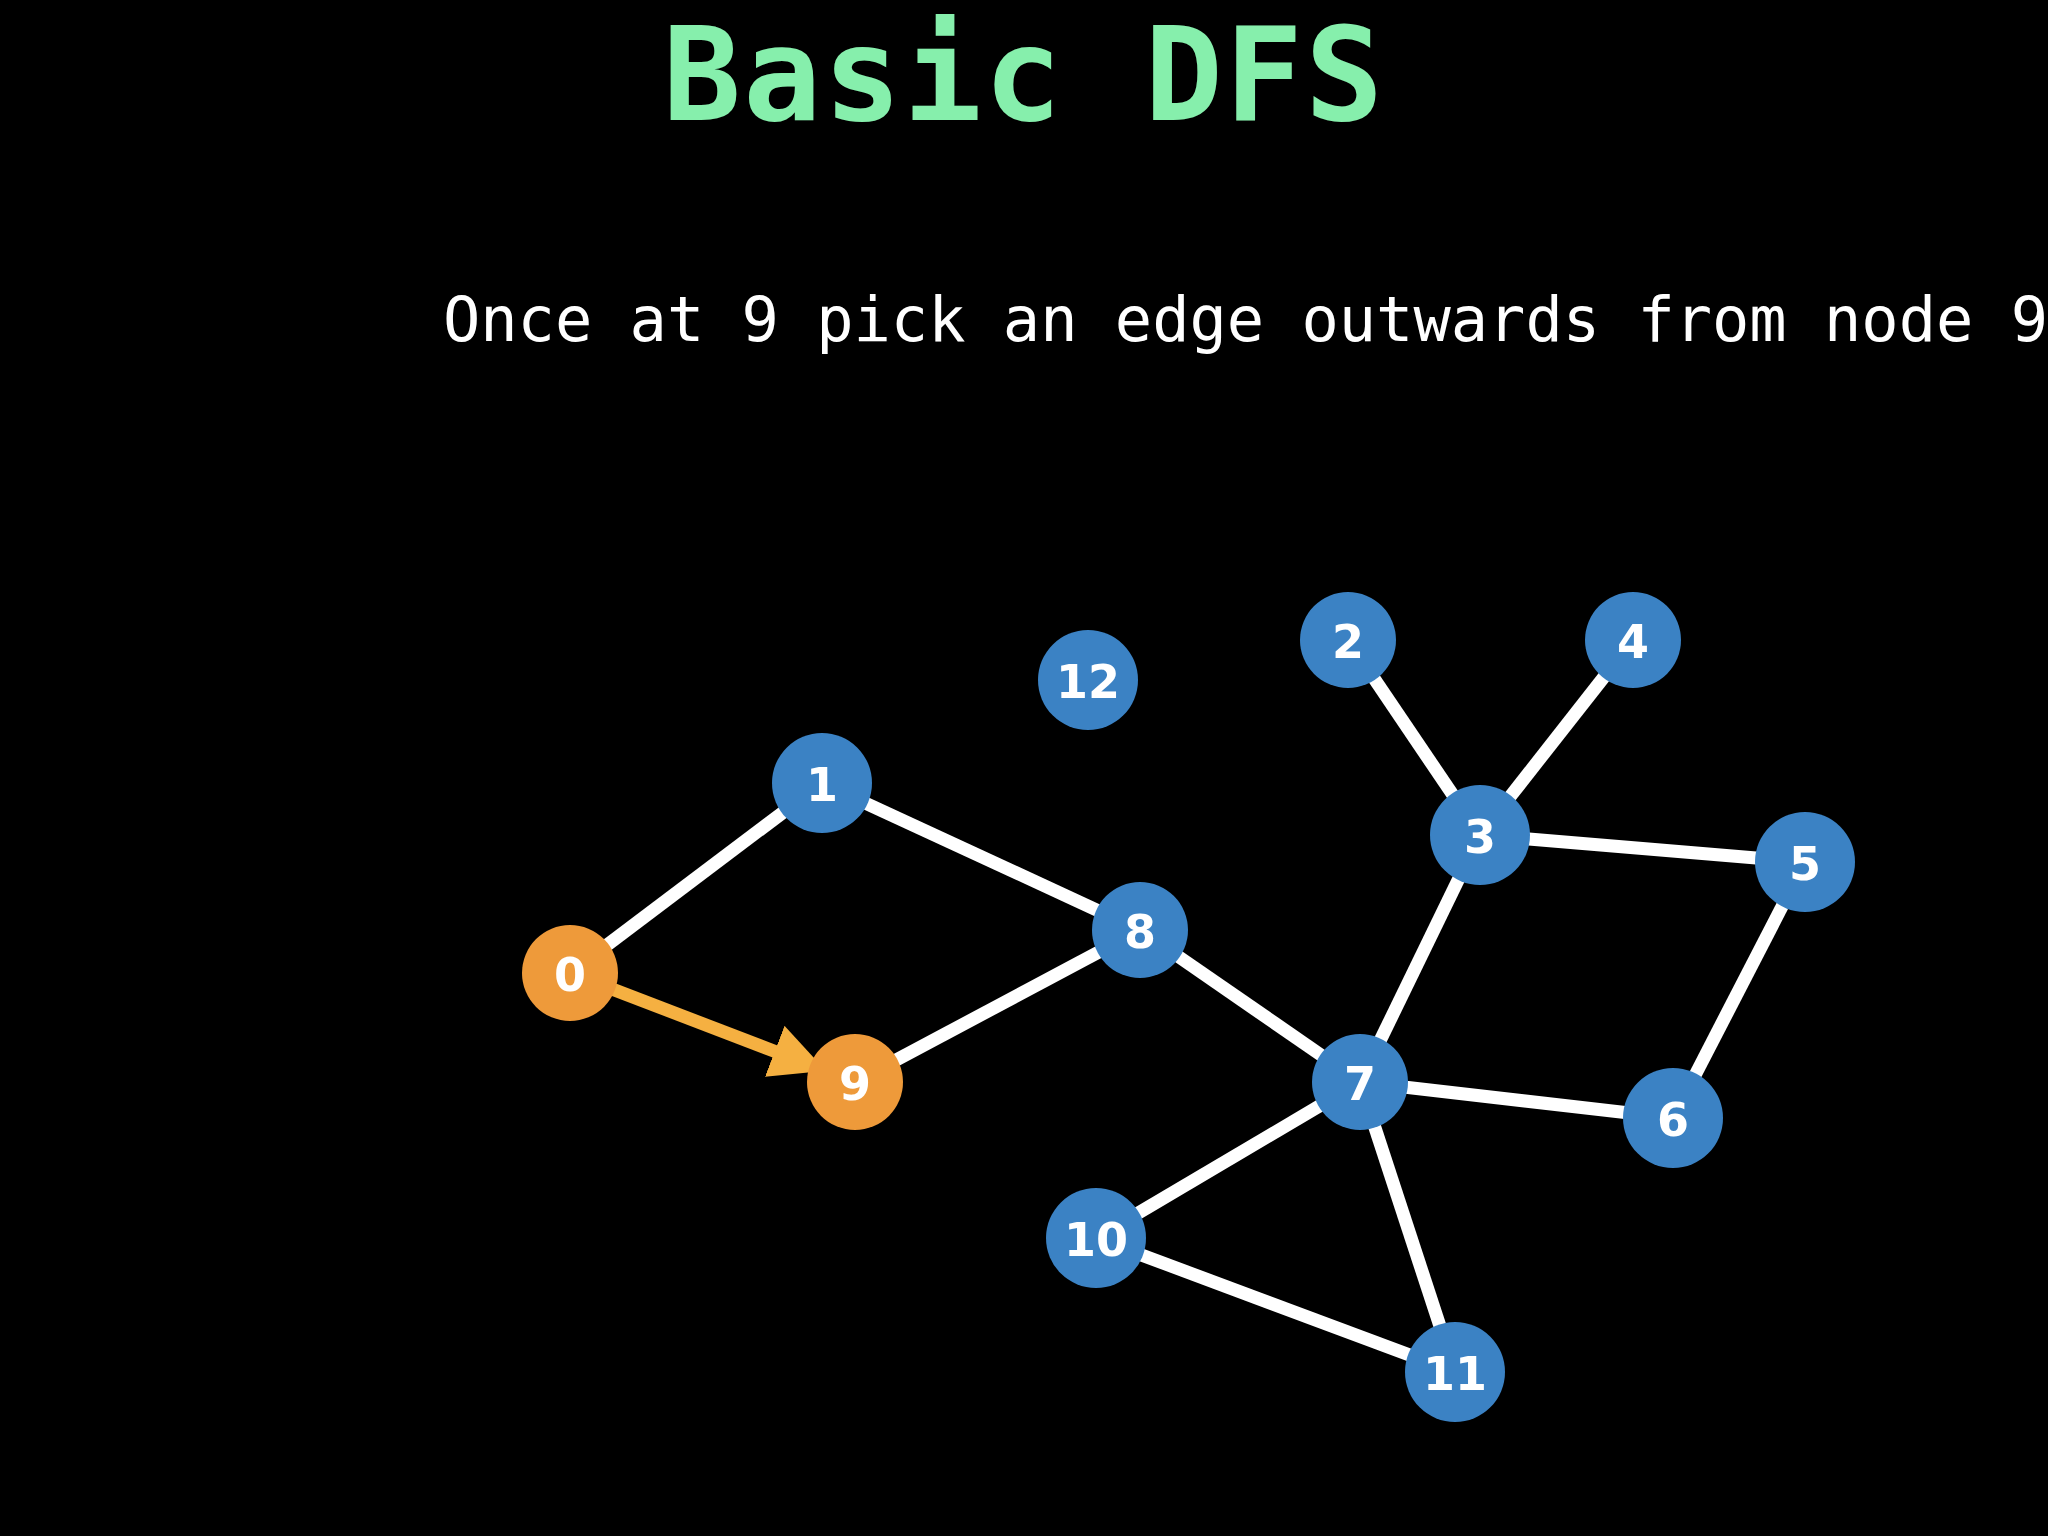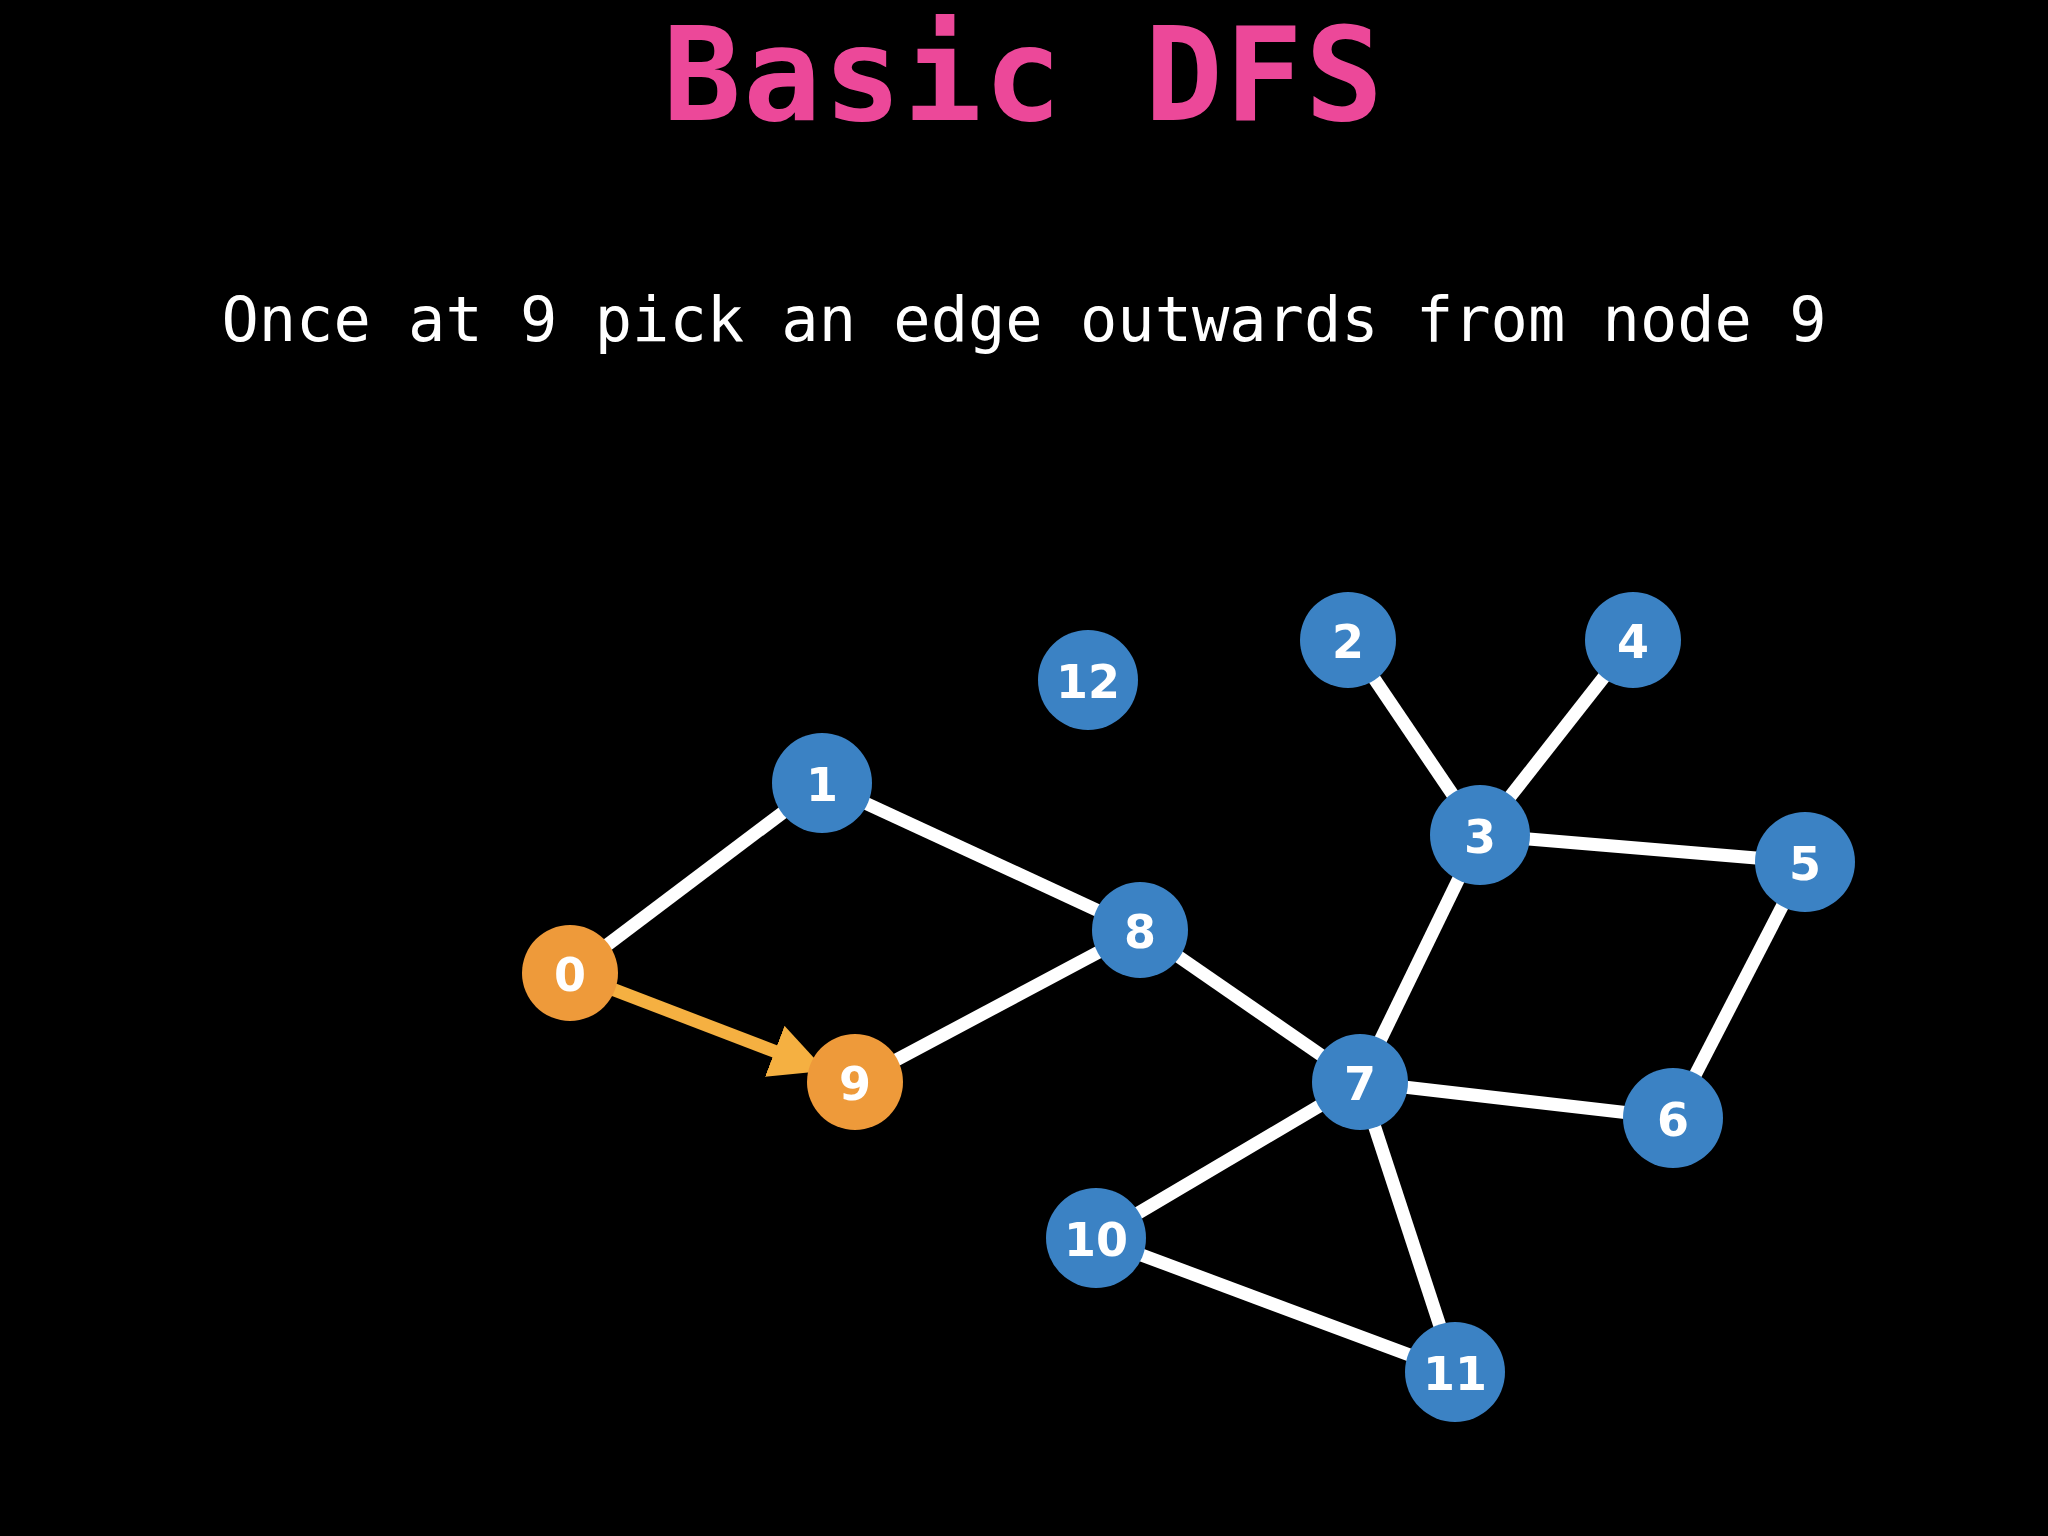--- a/index.html
+++ b/index.html
@@ -14,34 +14,34 @@
     background: #000000;
     overflow: hidden;
     font-family: "DejaVu Sans Mono", "Liberation Mono", monospace;
   }
   #title {
     position: absolute;
     top: 0px;
     left: 0;
     width: 100%;
     text-align: center;
-    color: #ec4899;
+    color: #86efac;
     font-family: "DejaVu Sans Mono", "Liberation Mono", monospace;
     font-weight: 700;
     font-size: 130px;
     line-height: 150px;
     letter-spacing: 2px;
     white-space: nowrap;
   }
   #subtitle {
     position: absolute;
     top: 280px;
     left: 0;
     width: 100%;
-    text-align: center;
+    text-align: right;
     color: #ffffff;
     font-family: "DejaVu Sans Mono", "Liberation Mono", monospace;
     font-weight: 400;
     font-size: 62px;
     line-height: 80px;
     white-space: nowrap;
   }
   #graph-canvas {
     position: absolute;
     top: 0;

